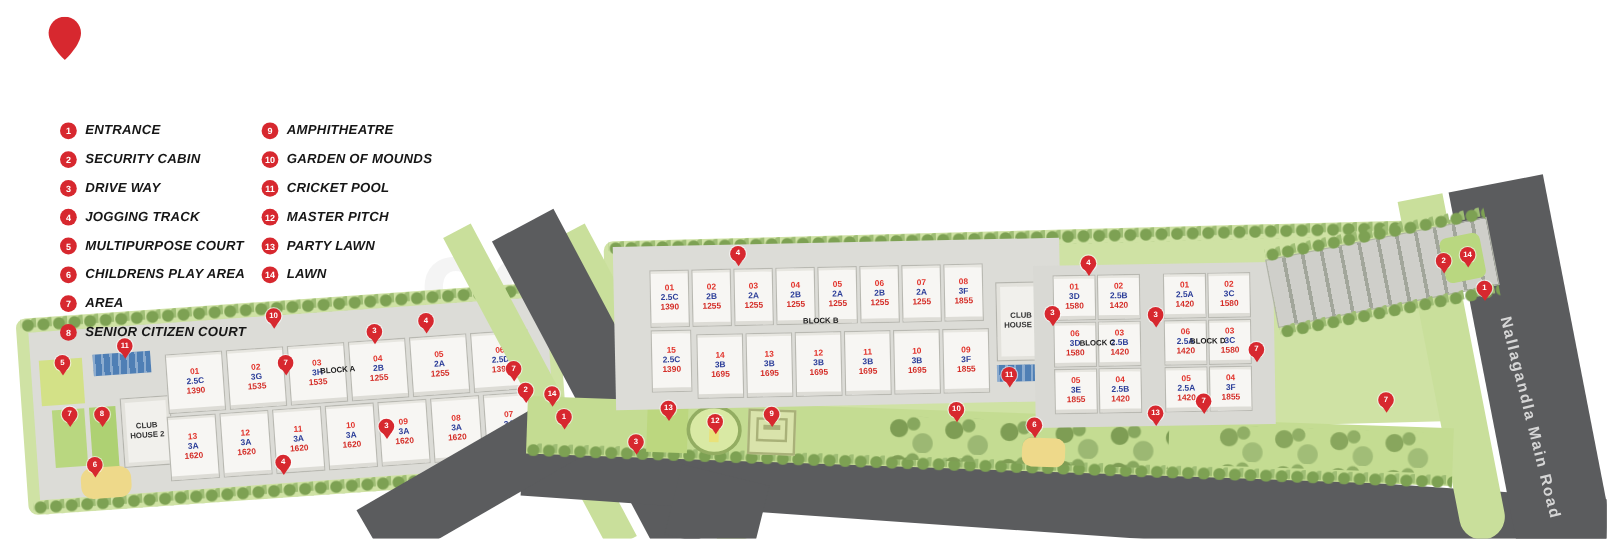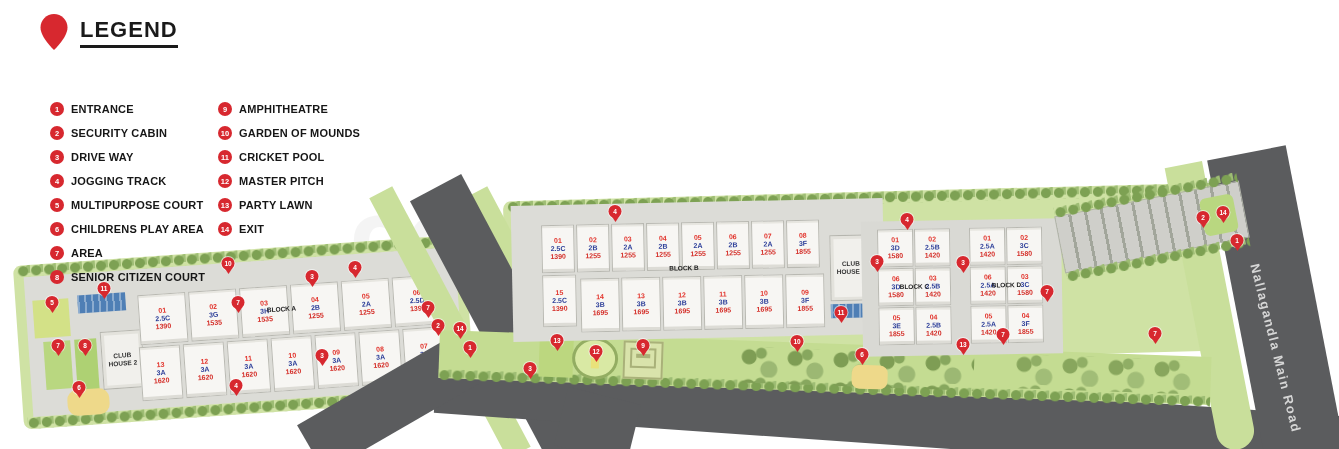--- a/index.html
+++ b/index.html
@@ -12,21 +12,21 @@
   .legend-pin svg { display:block; }
   .legend-title { font-size:22px; font-weight:800; color:#1a1a1a; letter-spacing:1px;
                   border-bottom:3px solid #1a1a1a; padding-bottom:2px; }
   .legend-cols { position:relative; }
   .legend-col { position:absolute; }
   .legend-col.c1 { left:10px; top:52px; }
   .legend-col.c2 { left:178px; top:52px; }
   .legend-item { display:flex; align-items:center; gap:7px; margin-bottom:10px; height:14px; white-space:nowrap; }
   .badge { width:14px; height:14px; min-width:14px; border-radius:50%; background:#d7282f; color:#fff;
            font-size:7.5px; font-weight:700; display:flex; align-items:center; justify-content:center; }
-  .legend-label { font-size:11px; font-weight:600; color:#161616; letter-spacing:.2px; }
+  .legend-label { font-size:11px; font-weight:600; color:#161616; letter-spacing:.2px;font-style:italic; }
 
   
   #master-title { position:absolute; top:52px; right:96px; z-index:20; font-size:46px; font-weight:800;
                   color:#1d1d1d; letter-spacing:3px; }
 
   
   #watermark { position:absolute; left:350px; top:190px; font-size:110px; font-weight:800;
                color:#555; opacity:.06; z-index:0; letter-spacing:-4px; }
 
   
@@ -93,21 +93,20 @@
 
   <div id="watermark">99acres</div>
 
   <div id="legend">
     <div class="legend-head">
       <span class="legend-pin">
         <svg width="28" height="36" viewBox="0 0 24 32">
             <path d="M12 0C5.4 0 0 5.4 0 12c0 9 12 20 12 20s12-11 12-20C24 5.4 18.6 0 12 0z" fill="#d7282f"></path>
           </svg>
       </span>
-      <span class="legend-title">LEGEND</span>
     </div>
     <div class="legend-cols">
       <div class="legend-col c1">
 
           <div class="legend-item">
             <span class="badge">1</span>
             <span class="legend-label">ENTRANCE</span>
           </div>
 
           <div class="legend-item">
@@ -167,21 +166,21 @@
             <span class="legend-label">MASTER PITCH</span>
           </div>
 
           <div class="legend-item">
             <span class="badge">13</span>
             <span class="legend-label">PARTY LAWN</span>
           </div>
 
           <div class="legend-item">
             <span class="badge">14</span>
-            <span class="legend-label">EXIT</span>
+            <span class="legend-label">LAWN</span>
           </div>
         </div>
     </div>
   </div>
 
 
   <div>
 
     <div class="abs underlay" style="left:18px; top:250px; width:452px; height:164px; transform:rotate(-4deg);">
       <div class="treeline" style="position:absolute; left:4px; top:0; right:4px; height:12px;"></div>

